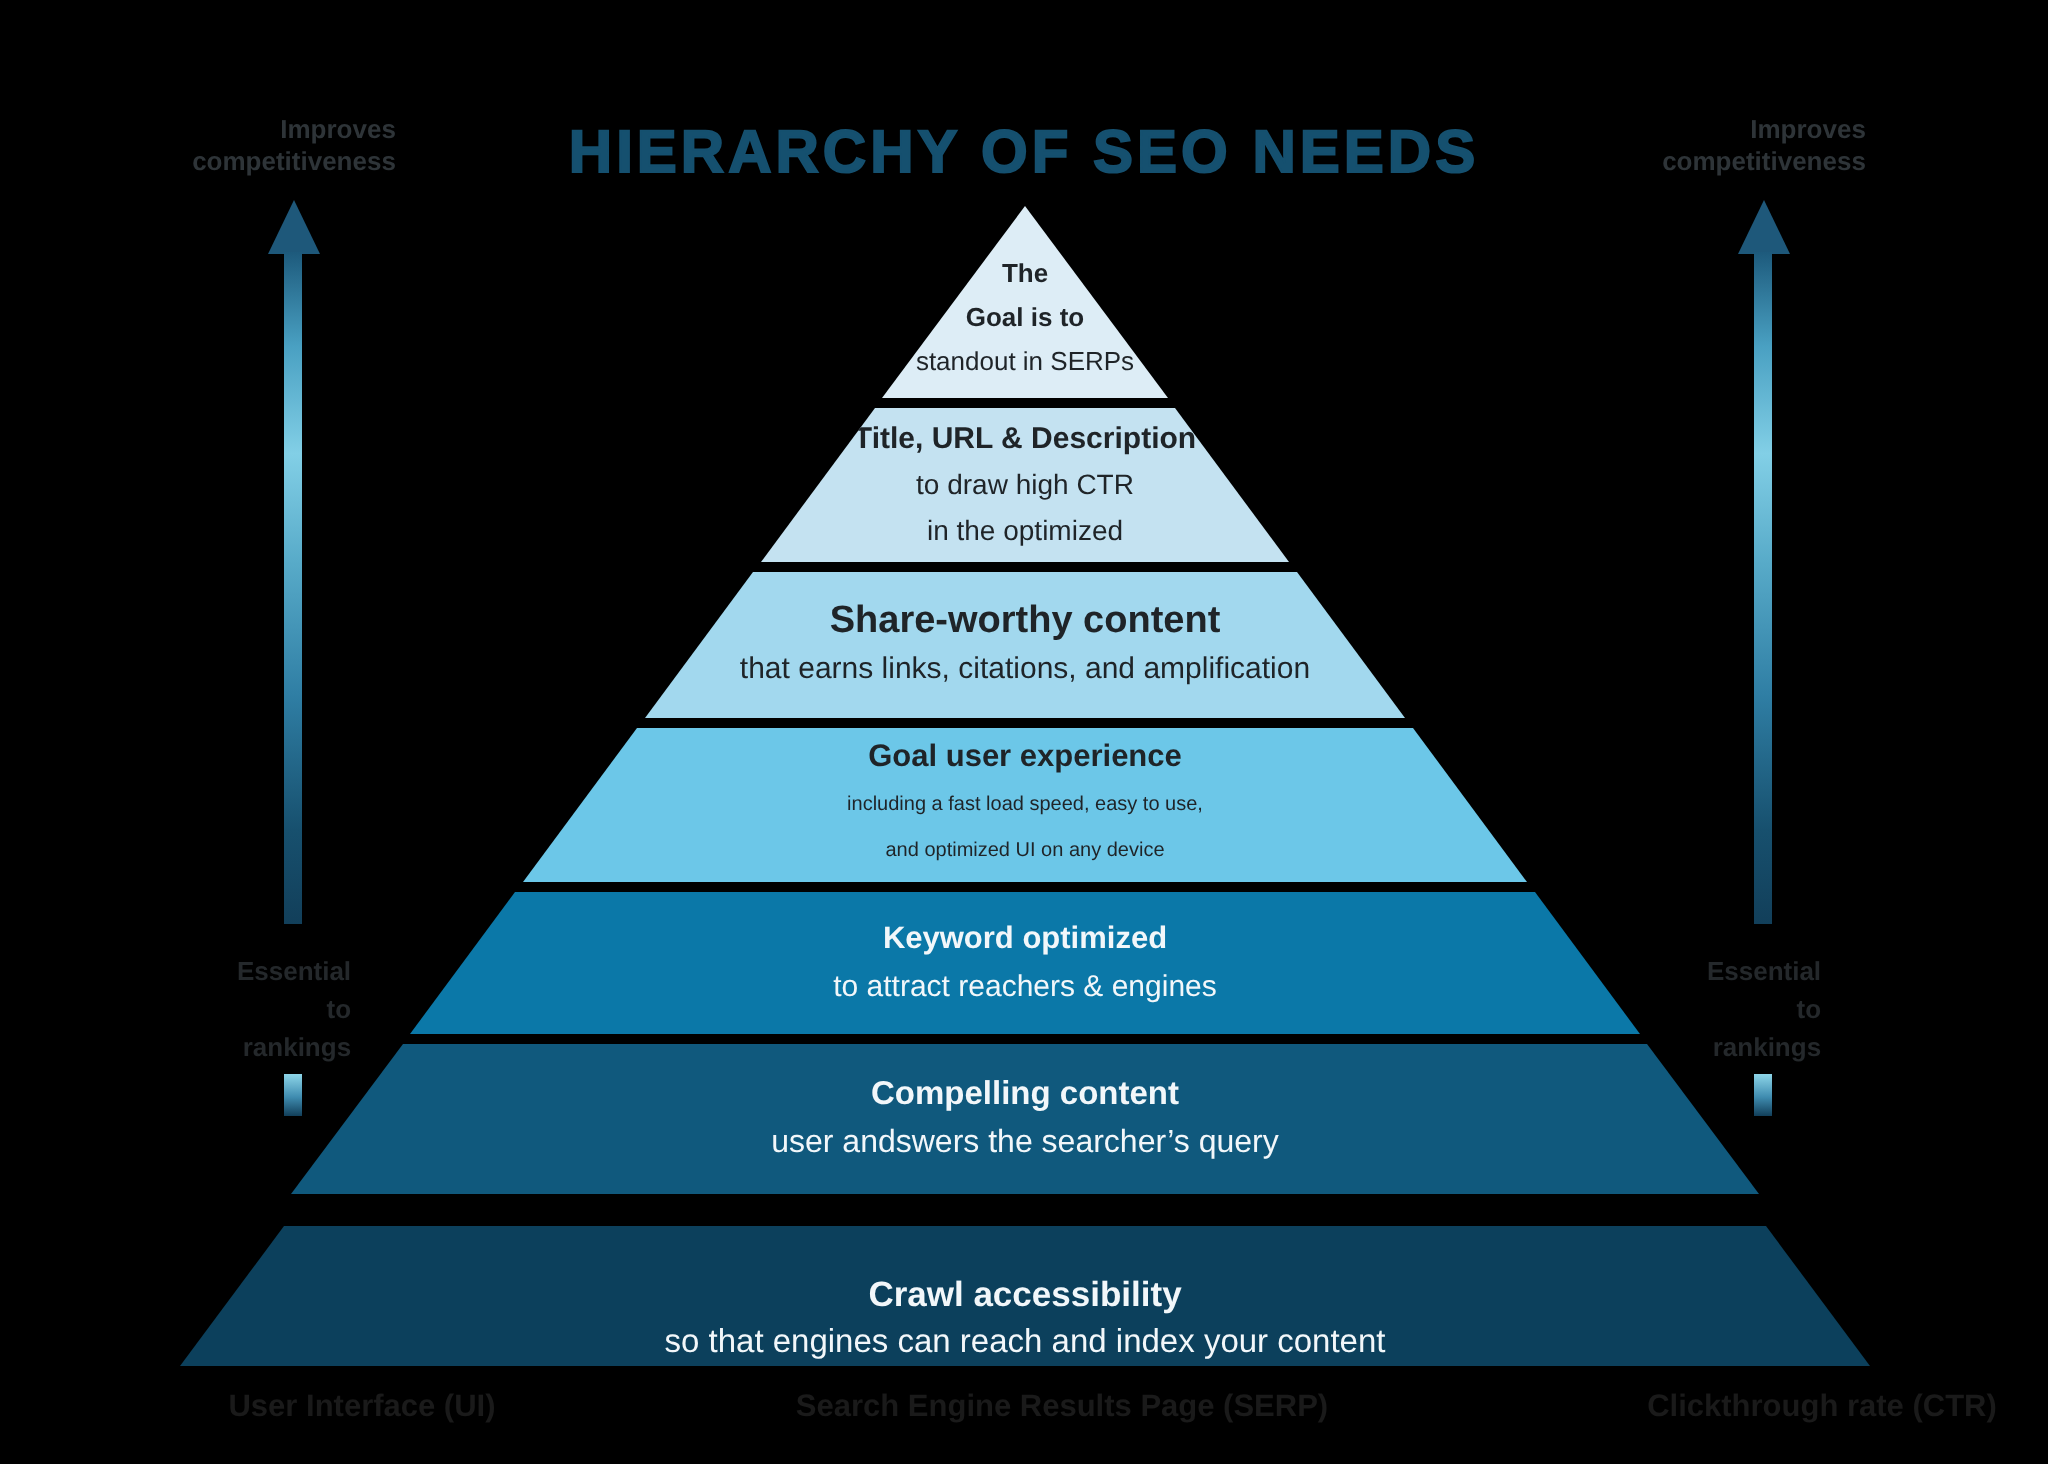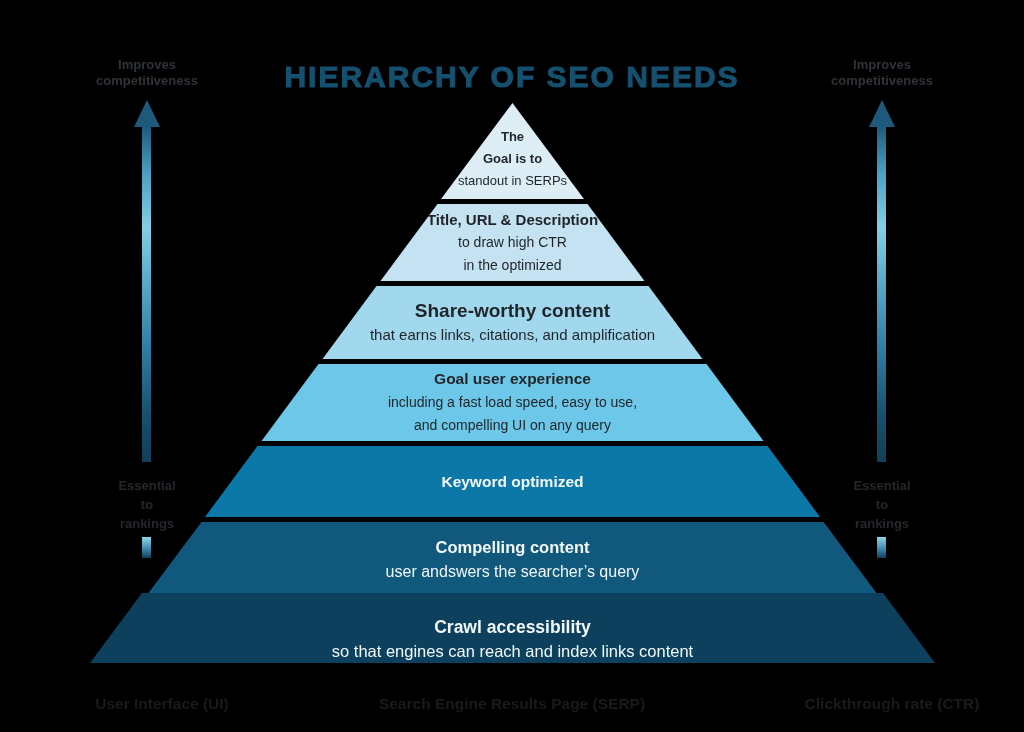--- a/index.html
+++ b/index.html
@@ -25,59 +25,59 @@
   .lv1{top:0;height:96px;clip-path:polygon(422.5px 0,494px 96px,351px 96px);
        justify-content:flex-end;padding-bottom:7px;box-sizing:border-box;}
   .lv1 .ln{font-size:13px;line-height:22px;}
   .lv2{top:101px;height:77px;clip-path:polygon(347.5px 0,497.5px 0,554.5px 77px,290.5px 77px);}
   .lv2 .ln{font-size:14px;line-height:23px;}
   .lv2 .ln.b{font-size:15px;}
   .lv3{top:183px;height:73px;clip-path:polygon(286.5px 0,558.5px 0,612.5px 73px,232.5px 73px);}
   .lv3 .ln{font-size:15px;line-height:24px;}
   .lv3 .ln.b{font-size:19px;}
   .lv4{top:261px;height:77px;clip-path:polygon(228.5px 0,616.5px 0,673.5px 77px,171.5px 77px);}
-  .lv4 .ln{font-size:14px;line-height:23.5px;}
+  .lv4 .ln{font-size:10px;line-height:23.5px;}
   .lv4 .ln.b{font-size:15.5px;}
   .lv5{top:343px;height:71px;clip-path:polygon(167.5px 0,677.5px 0,730px 71px,115px 71px);}
   .lv5 .ln{font-size:15px;line-height:23.5px;}
   .lv5 .ln.b{font-size:15.5px;}
   .lv6{top:419px;height:75px;clip-path:polygon(111.5px 0,733.5px 0,789.5px 75px,55.5px 75px);}
   .lv6 .ln{font-size:16px;line-height:24.5px;}
   .lv6 .ln.b{font-size:16.5px;}
-  .lv7{top:490px;height:91px;clip-path:polygon(52px 0,793px 0,845px 70px,0 70px);}
+  .lv7{top:510px;height:91px;clip-path:polygon(52px 0,793px 0,845px 70px,0 70px);}
   .lv7 .ln{font-size:16.5px;line-height:24px;}
   .lv7 .ln.b{font-size:17.5px;}
   
   .arrow-head{
     position:absolute;width:26px;height:27px;top:100px;
     clip-path:polygon(50% 0,100% 100%,0 100%);
     background:linear-gradient(180deg,#1c5273 0%,#256documentmode 100%);
     background:#1e587a;
   }
   .arrow-shaft-upper{
     position:absolute;width:9px;top:126px;height:336px;
     background:linear-gradient(180deg,#1d5a7c 0%,#49a0c2 14%,#82cfe6 30%,#58abc9 46%,#2f7ea4 66%,#17506e 86%,#123f5a 100%);
   }
   .arrow-shaft-lower{
     position:absolute;width:9px;top:537px;height:21px;
     background:linear-gradient(180deg,#8ed6e9 0%,#3f8cb0 55%,#123f5a 100%);
   }
   .ah-left{left:134px;} .as-left{left:142px;}
   .ah-right{left:869px;} .as-right{left:877px;}
   .side-label{
-    position:absolute;text-align:center;font-weight:700;transform:translateX(-50%);
+    position:absolute;text-align:right;font-weight:700;transform:translateX(-50%);
     white-space:nowrap;
   }
   .improves{top:57px;font-size:13px;line-height:16px;color:#2e3438;}
   .essential{top:476px;font-size:13px;line-height:19px;color:#24282b;}
   .slx-left{left:147px;} .slx-right{left:882px;}
   
   .footer-label{
     position:absolute;top:695px;transform:translateX(-50%);white-space:nowrap;
-    font-size:15.5px;font-weight:700;color:#1a1a1a;
+    font-size:15.5px;font-weight:700;color:#1a1a1a;margin-left:19px;
   }
   .fl-ui{left:162px;} .fl-serp{left:512px;} .fl-ctr{left:892px;}
 </style>
 </head>
 <body>
 
 <div id="canvas">
 
   <div class="main-title">HIERARCHY OF SEO NEEDS</div>
 
@@ -122,35 +122,36 @@
     </div>
 
     <div class="level lv3" style="background-color: rgb(162, 216, 238);">
       <div class="ln b">Share-worthy content</div>
       <div class="ln">that earns links, citations, and amplification</div>
     </div>
 
     <div class="level lv4" style="background-color: rgb(108, 199, 232);">
       <div class="ln b">Goal user experience</div>
       <div class="ln">including a fast load speed, easy to use,</div>
-      <div class="ln">and compelling UI on any query</div>
+      <div class="ln">and optimized UI on any device</div>
     </div>
 
     <div class="level lv5 darkbg" style="background-color: rgb(11, 120, 168);">
       <div class="ln b">Keyword optimized</div>
+      <div class="ln">to attract reachers &amp; engines</div>
     </div>
 
     <div class="level lv6 darkbg" style="background-color: rgb(16, 89, 125);">
       <div class="ln b">Compelling content</div>
       <div class="ln">user andswers the searcher’s query</div>
     </div>
 
     <div class="level lv7 darkbg" style="background-color: rgb(12, 64, 92);">
       <div class="ln b">Crawl accessibility</div>
-      <div class="ln">so that engines can reach and index links content</div>
+      <div class="ln">so that engines can reach and index your content</div>
     </div>
 
   </div>
 
   <div class="footer-label fl-ui">User Interface (UI)</div>
   <div class="footer-label fl-serp">Search Engine Results Page (SERP)</div>
   <div class="footer-label fl-ctr">Clickthrough rate (CTR)</div>
 
 </div>
 

